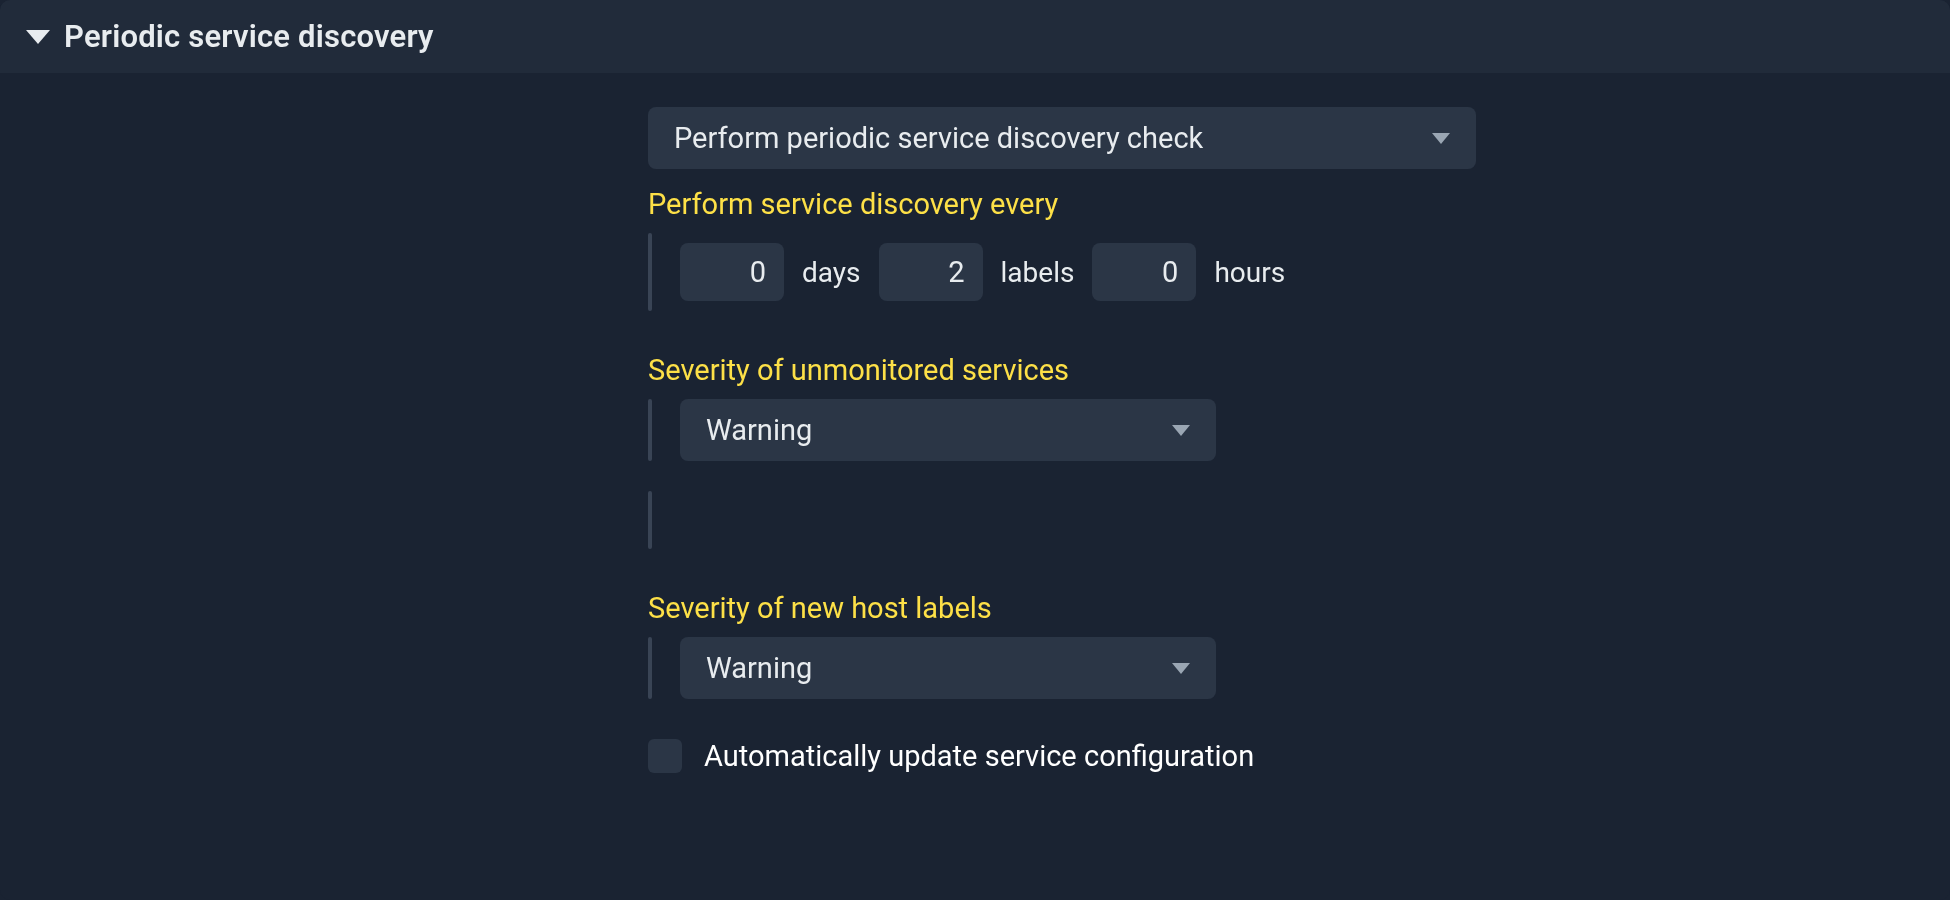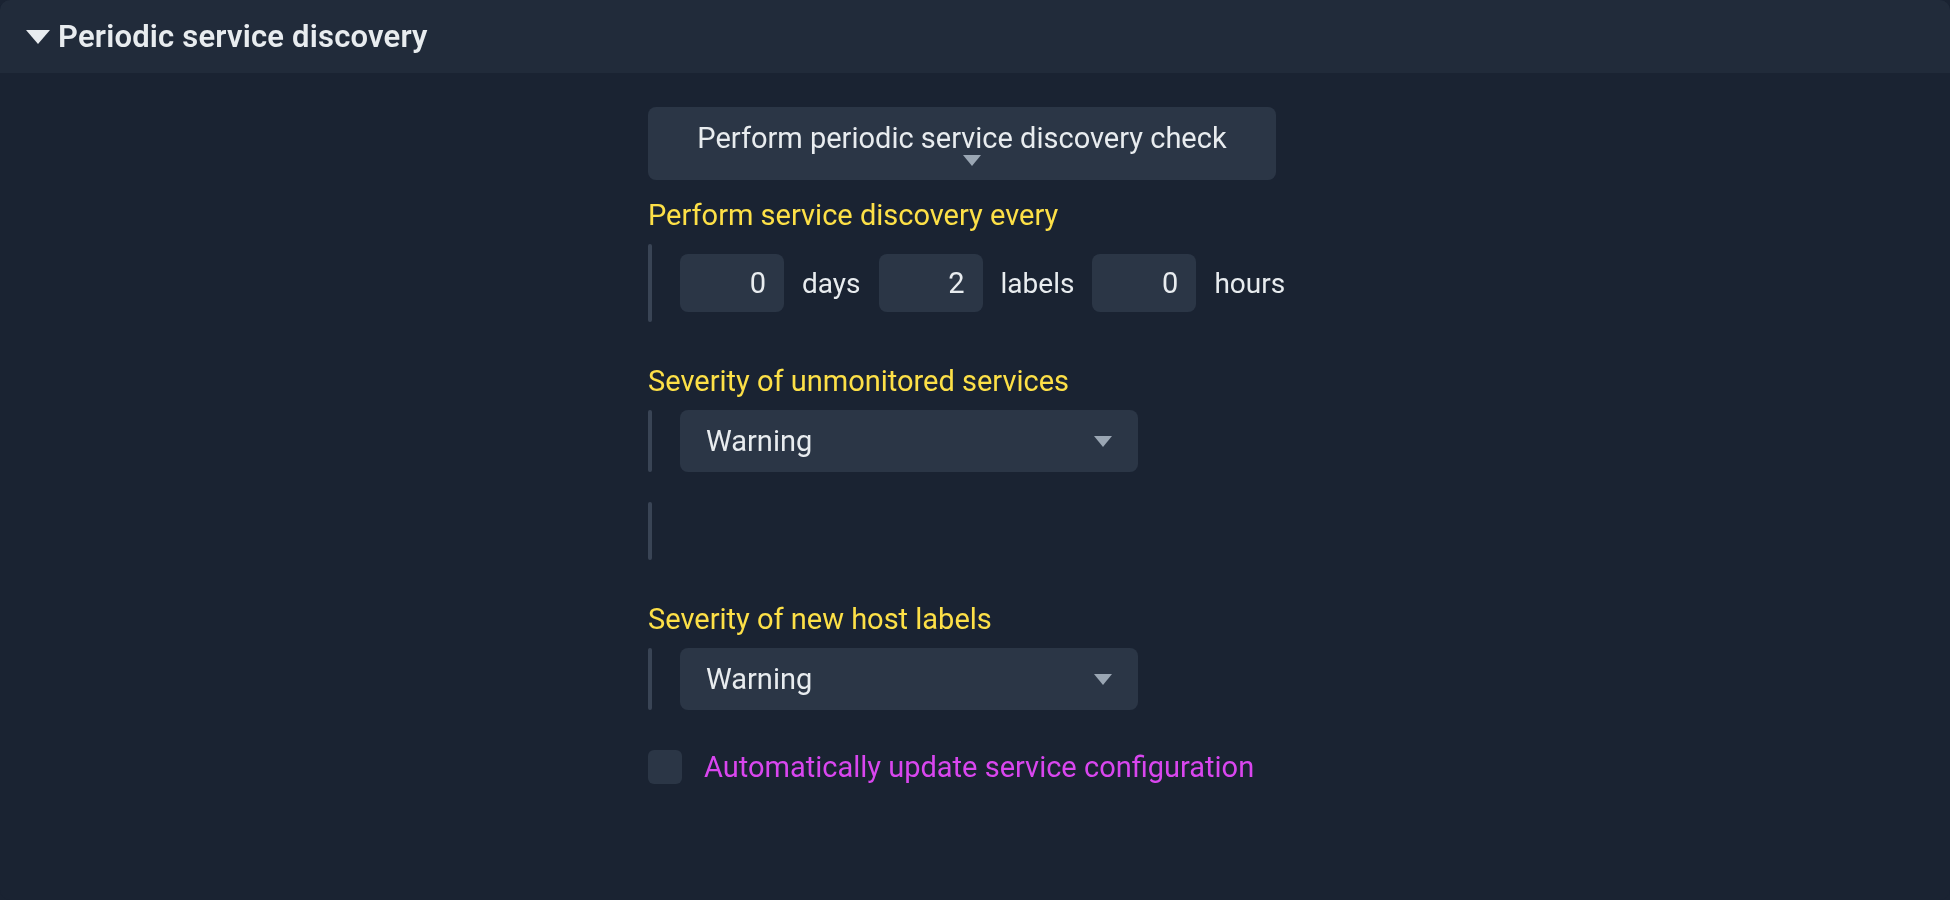--- a/index.html
+++ b/index.html
@@ -18,21 +18,21 @@
   .panel {
     width: 100%;
     height: 100%;
     background: #1a2332;
     border-radius: 10px;
     overflow: hidden;
   }
   .panel-header {
     display: flex;
     align-items: center;
-    gap: 8px;
+    gap: 14px;
     padding: 18px 28px 18px 26px;
     background: #212b3a;
     cursor: pointer;
     user-select: none;
   }
   .panel-header .tri {
     width: 0;
     height: 0;
     border-left: 12px solid transparent;
     border-right: 12px solid transparent;
@@ -65,25 +65,24 @@
     justify-content: space-between;
     background: #2b3646;
     border-radius: 8px;
     padding: 14px 26px;
     font-size: 29px;
     color: #e8ecef;
     cursor: pointer;
     user-select: none;
   }
   .select.wide {
-    width: 628px;
-    flex-direction: column;
+    width: 828px;
   }
   .select.med {
-    width: 458px;
+    width: 536px;
   }
   .select .chev {
     width: 0;
     height: 0;
     border-left: 9px solid transparent;
     border-right: 9px solid transparent;
     border-top: 11px solid #9aa6b3;
     margin-left: 20px;
     flex: 0 0 auto;
   }
@@ -143,21 +142,21 @@
   .checkbox {
     width: 34px;
     height: 34px;
     background: #2b3646;
     border-radius: 6px;
     cursor: pointer;
     flex: 0 0 auto;
   }
   .checkbox-label {
     font-size: 29px;
-    color: #d946ef;
+    color: #ffffff;
   }
 
   .first-label {
     margin-top: 18px;
   }
 </style>
 </head>
 <body>
 
 <div class="panel">

